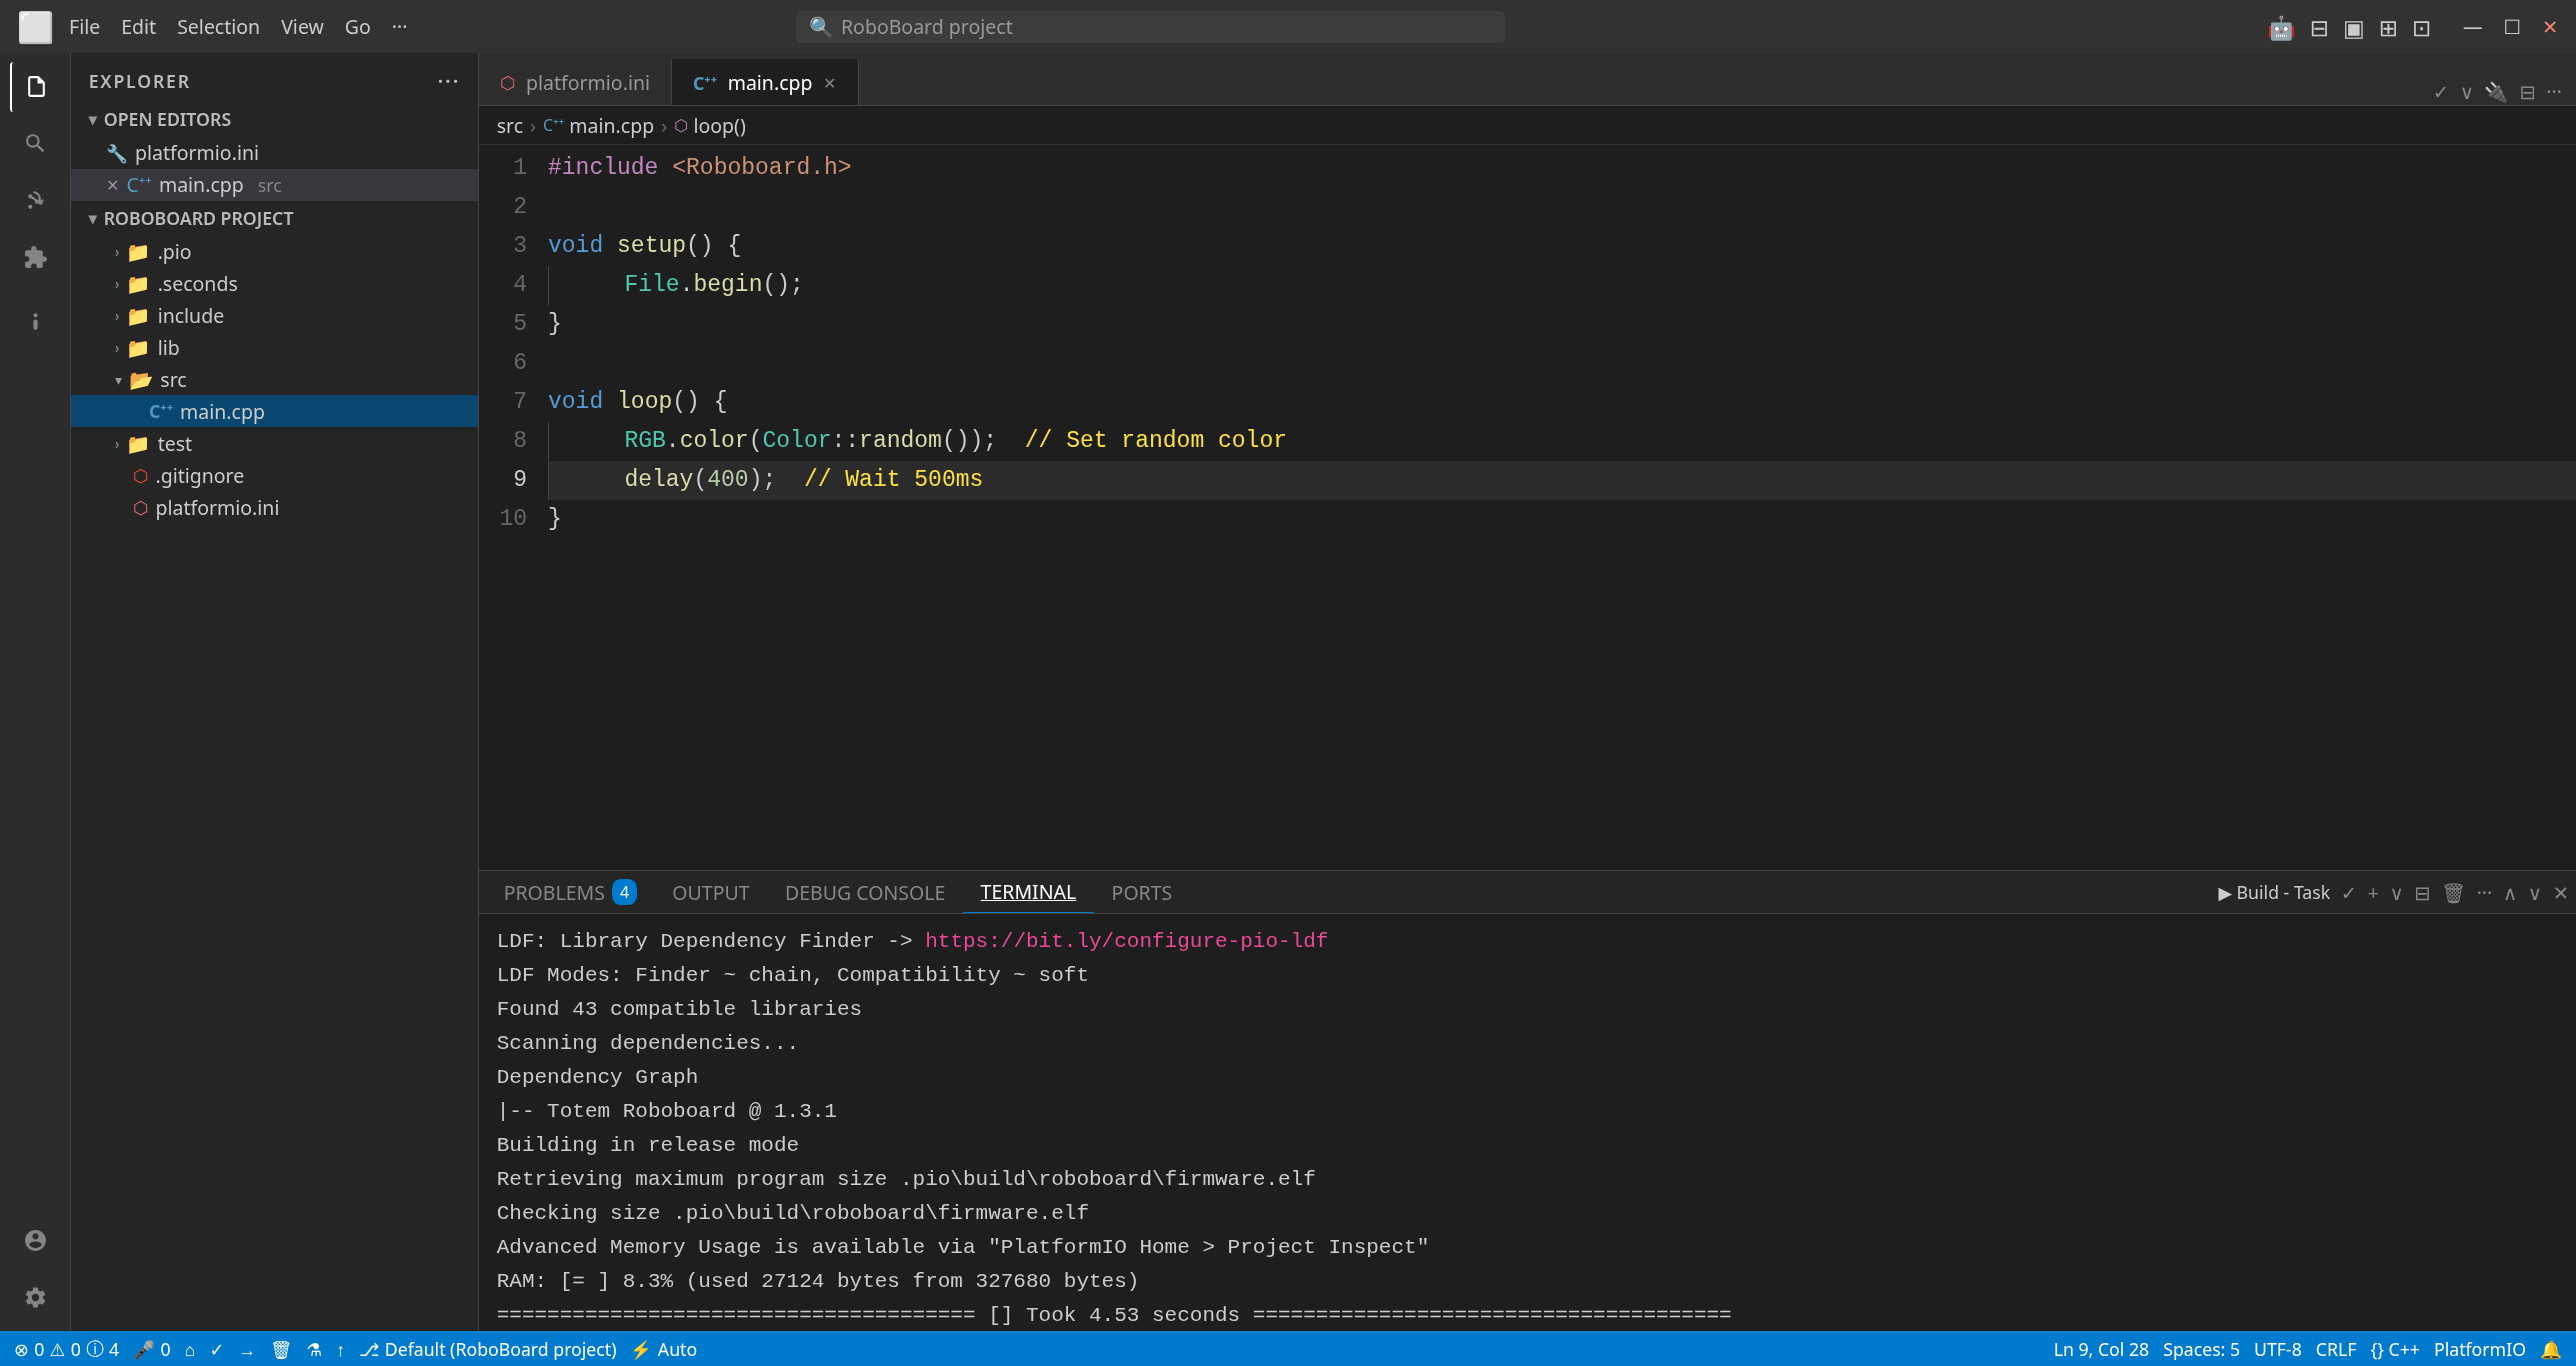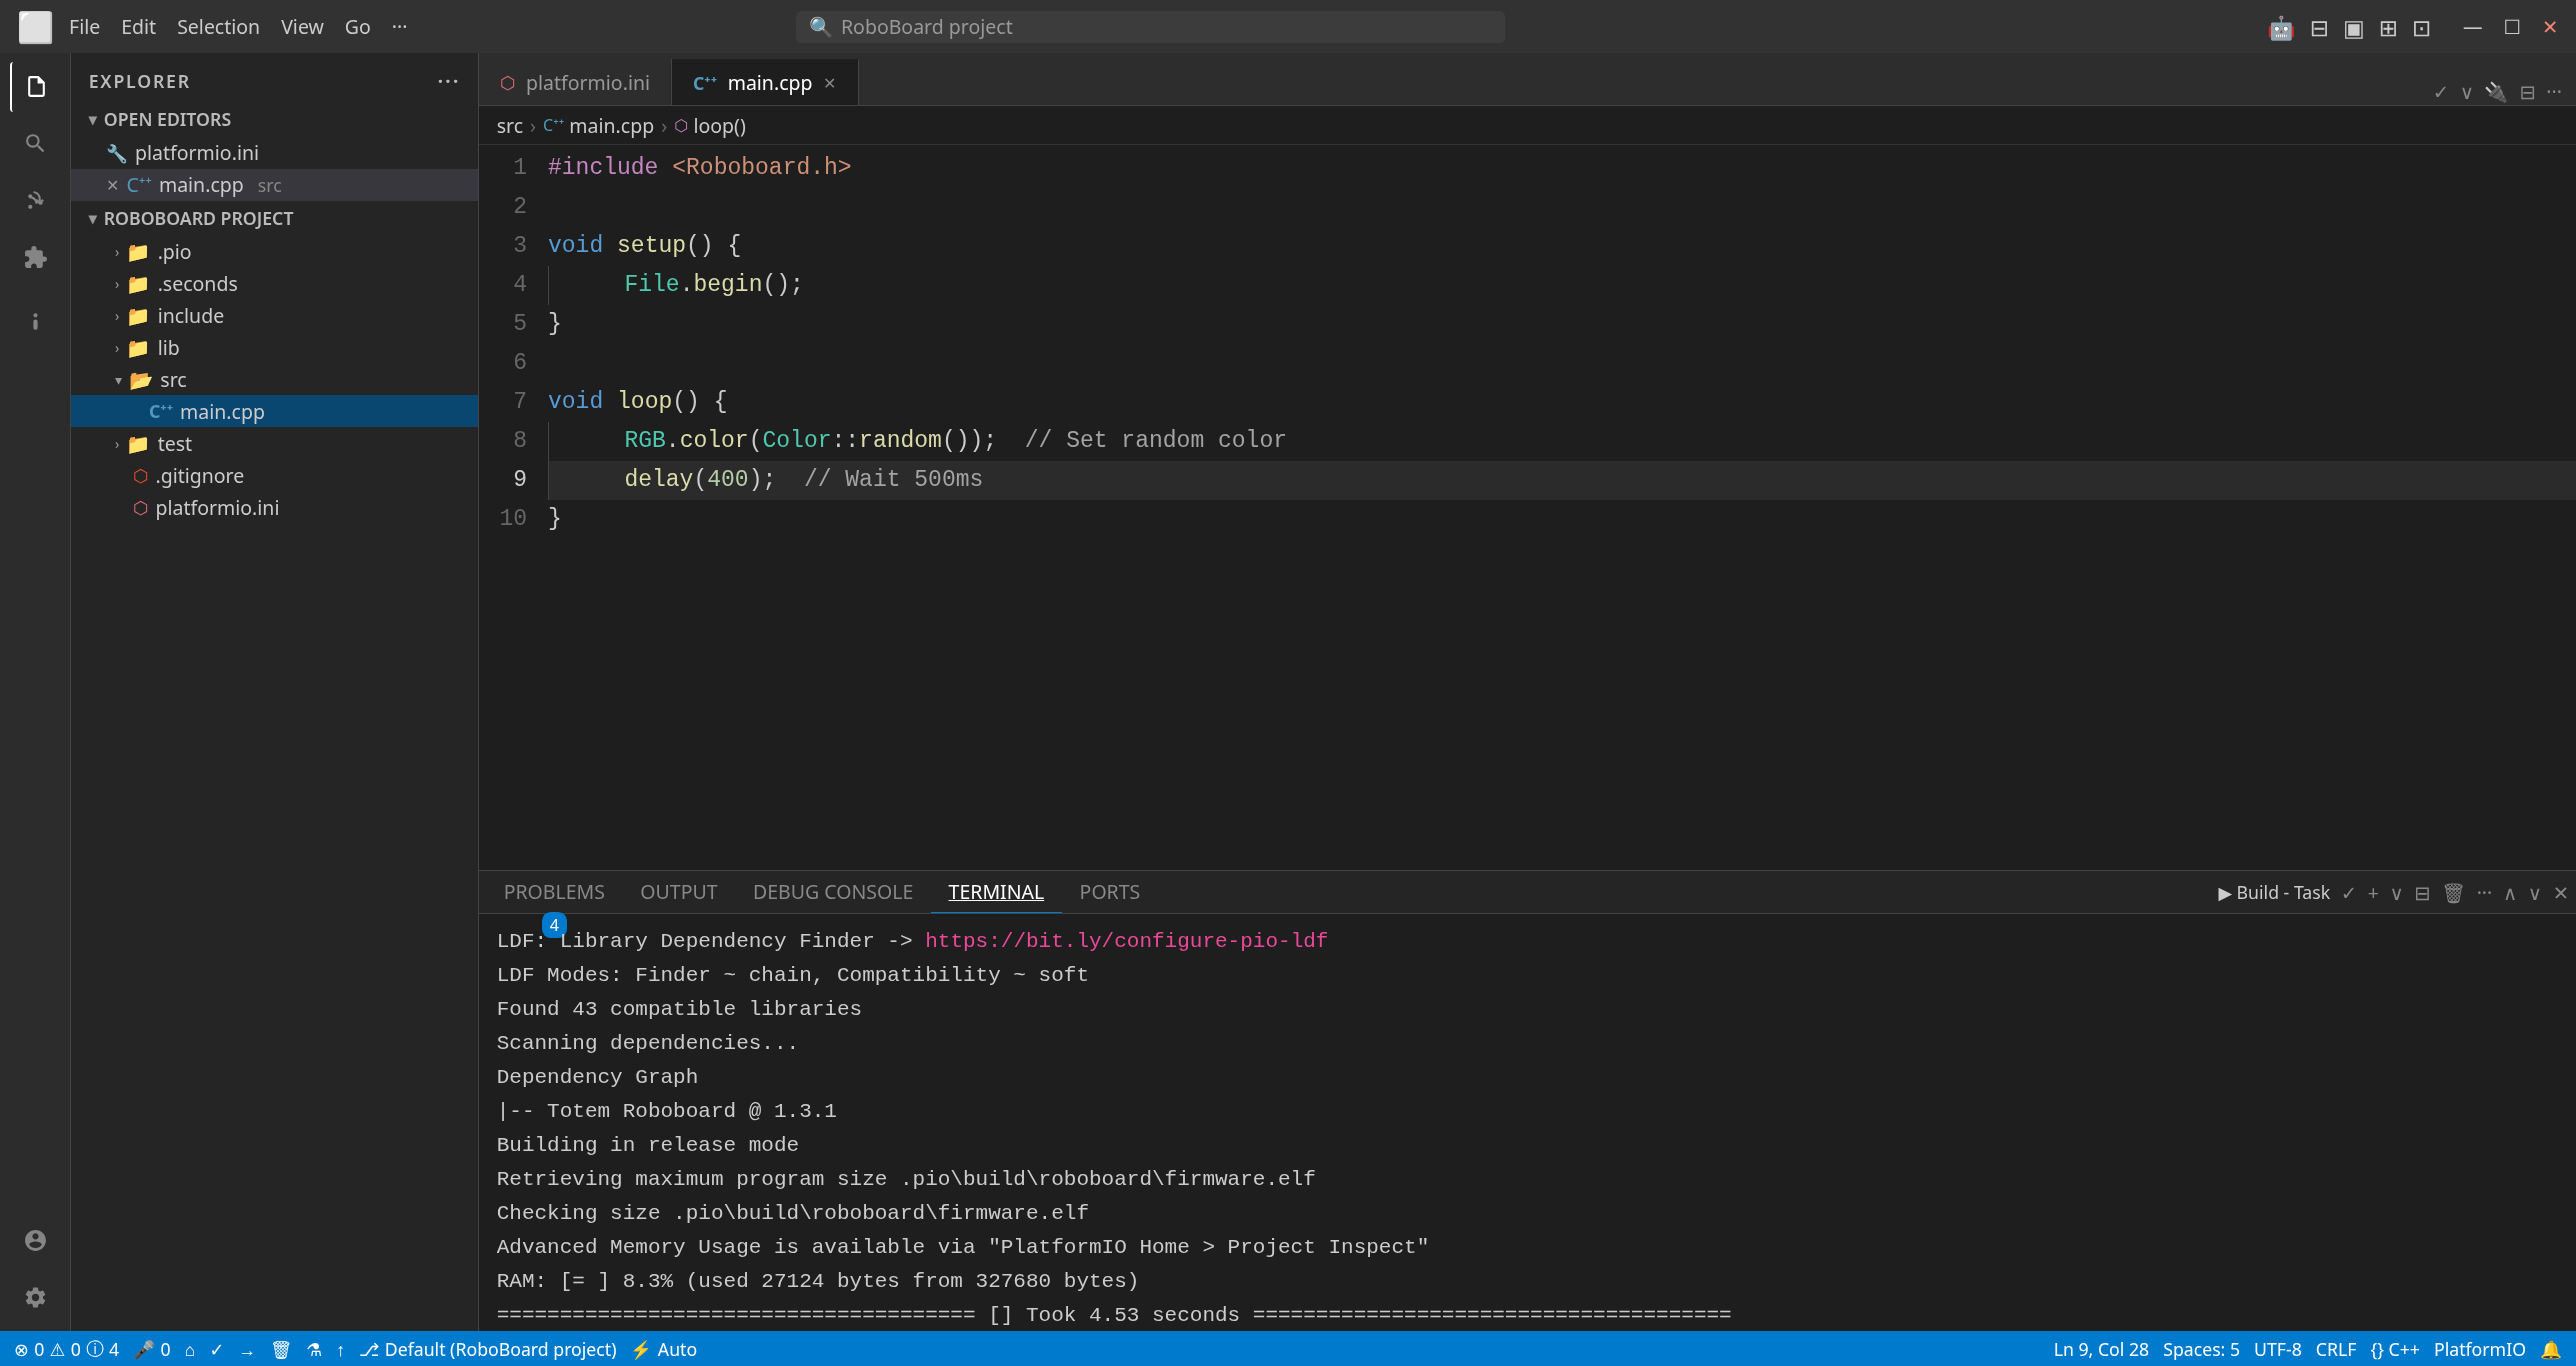--- a/index.html
+++ b/index.html
@@ -251,21 +251,21 @@
       padding-top: 3.5px;
       padding-left: 7px;
     }
     .code-line { height: 39px; display: flex; align-items: center; white-space: pre; }
     .code-line.highlighted { background: rgba(255,255,255,0.04); }
 
     
     .kw { color: #569cd6; }
     .fn { color: #dcdcaa; }
     .num { color: #b5cea8; }
-    .cmt { color: #a3a3a3; }
+    .cmt { color: #fde047; }
     .cls { color: #4ec9b0; }
     .op { color: #cccccc; }
     .pp { color: #c586c0; }
     .angle { color: #ce9178; }
 
     
     .panel {
       height: 461px;
       background: #1e1e1e;
       border-top: 0.9px solid #444;
@@ -283,21 +283,20 @@
     }
     .panel-tab {
       padding: 7px 17.7px;
       font-size: 19.5px;
       cursor: pointer;
       color: #888;
       height: 100%;
       display: flex;
       align-items: center;
       gap: 7px;
-      flex-direction: column;
     }
     .panel-tab.active {
       color: #fff;
       border-bottom: 1.8px solid #007acc;
       text-decoration: underline;
     }
     .badge {
       background: #007acc;
       color: #fff;
       font-size: 16px;

